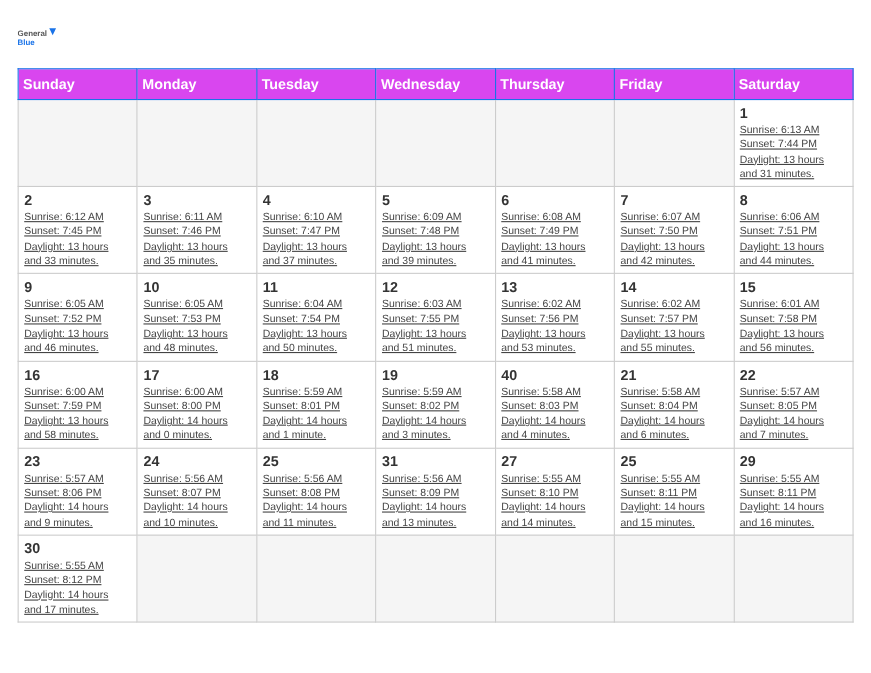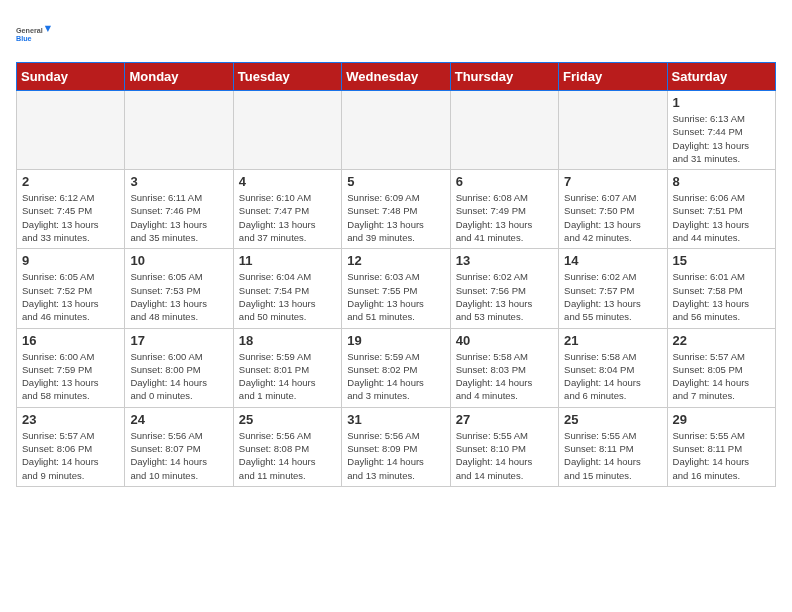--- a/index.html
+++ b/index.html
@@ -34,21 +34,21 @@
     .location {
       font-size: 14px;
       color: #555;
     }
     .calendar {
       width: 100%;
       border-collapse: collapse;
       border: 1px solid #ccc;
     }
     .calendar th {
-      background: #b91c1c;
+      background: #d946ef;
       color: #fff;
       font-size: 13px;
       font-weight: bold;
       padding: 6px 4px;
       text-align: left;
       border: 1px solid #1a73e8;
     }
     .calendar td {
       vertical-align: top;
       border: 1px solid #ccc;
@@ -65,20 +65,21 @@
     .day-number {
       font-size: 13px;
       font-weight: bold;
       margin-bottom: 2px;
       color: #333;
     }
     .day-info {
       font-size: 9.5px;
       line-height: 1.4;
       color: #444;
+      text-decoration: underline;
     }
   </style>
 </head>
 <body>
 
 <div class="header">
   <div class="logo">
     <svg class="logo-icon" viewBox="0 0 70 40" width="70" height="40">
   <text x="0" y="18" font-size="14" font-family="Arial" font-weight="bold" fill="#555">General</text>
   <text x="0" y="34" font-size="14" font-family="Arial" font-weight="bold" fill="#1a73e8">Blue</text>
@@ -229,14 +230,26 @@
         </td>
         <td class="has-data">
           <div class="day-number">25</div>
           <div class="day-info">Sunrise: 5:55 AM<br>Sunset: 8:11 PM<br>Daylight: 14 hours<br>and 15 minutes.</div>
         </td>
         <td class="has-data">
           <div class="day-number">29</div>
           <div class="day-info">Sunrise: 5:55 AM<br>Sunset: 8:11 PM<br>Daylight: 14 hours<br>and 16 minutes.</div>
         </td>
       </tr>
+      <tr>
+        <td class="has-data">
+          <div class="day-number">30</div>
+          <div class="day-info">Sunrise: 5:55 AM<br>Sunset: 8:12 PM<br>Daylight: 14 hours<br>and 17 minutes.</div>
+        </td>
+        <td class="empty"></td>
+        <td class="empty"></td>
+        <td class="empty"></td>
+        <td class="empty"></td>
+        <td class="empty"></td>
+        <td class="empty"></td>
+      </tr>
     </tbody>
 </table>
 
 </body></html>

